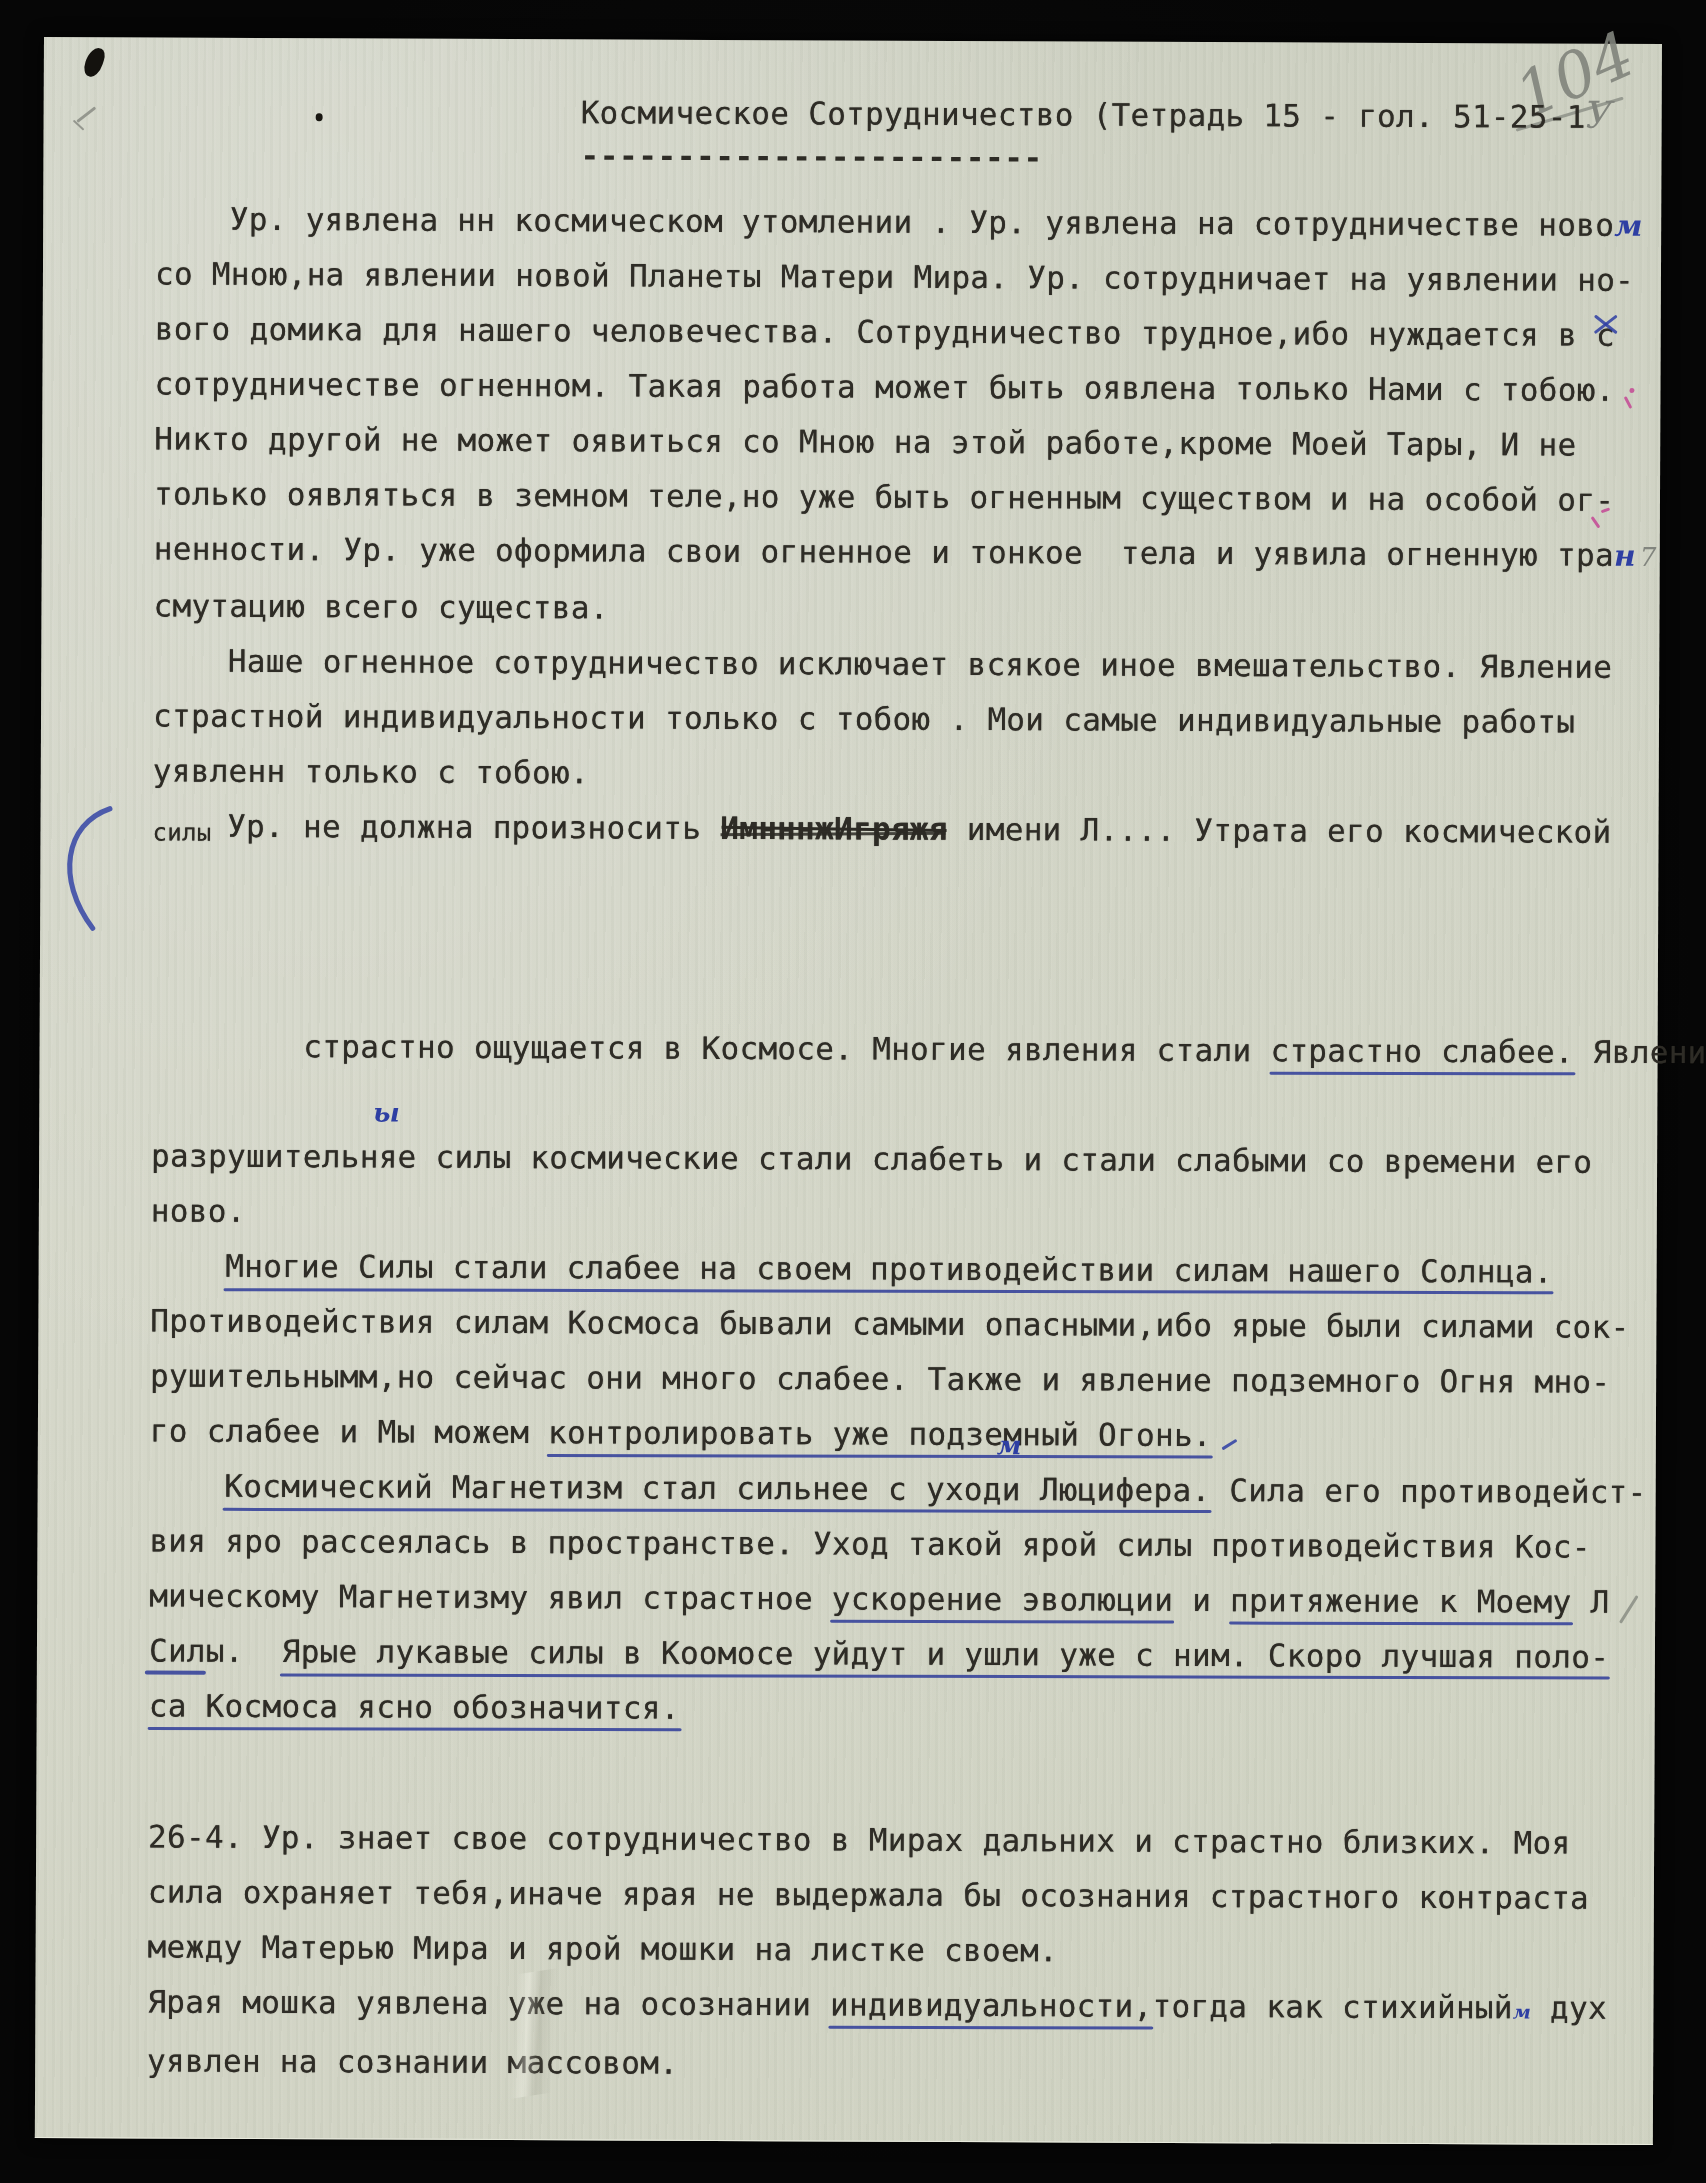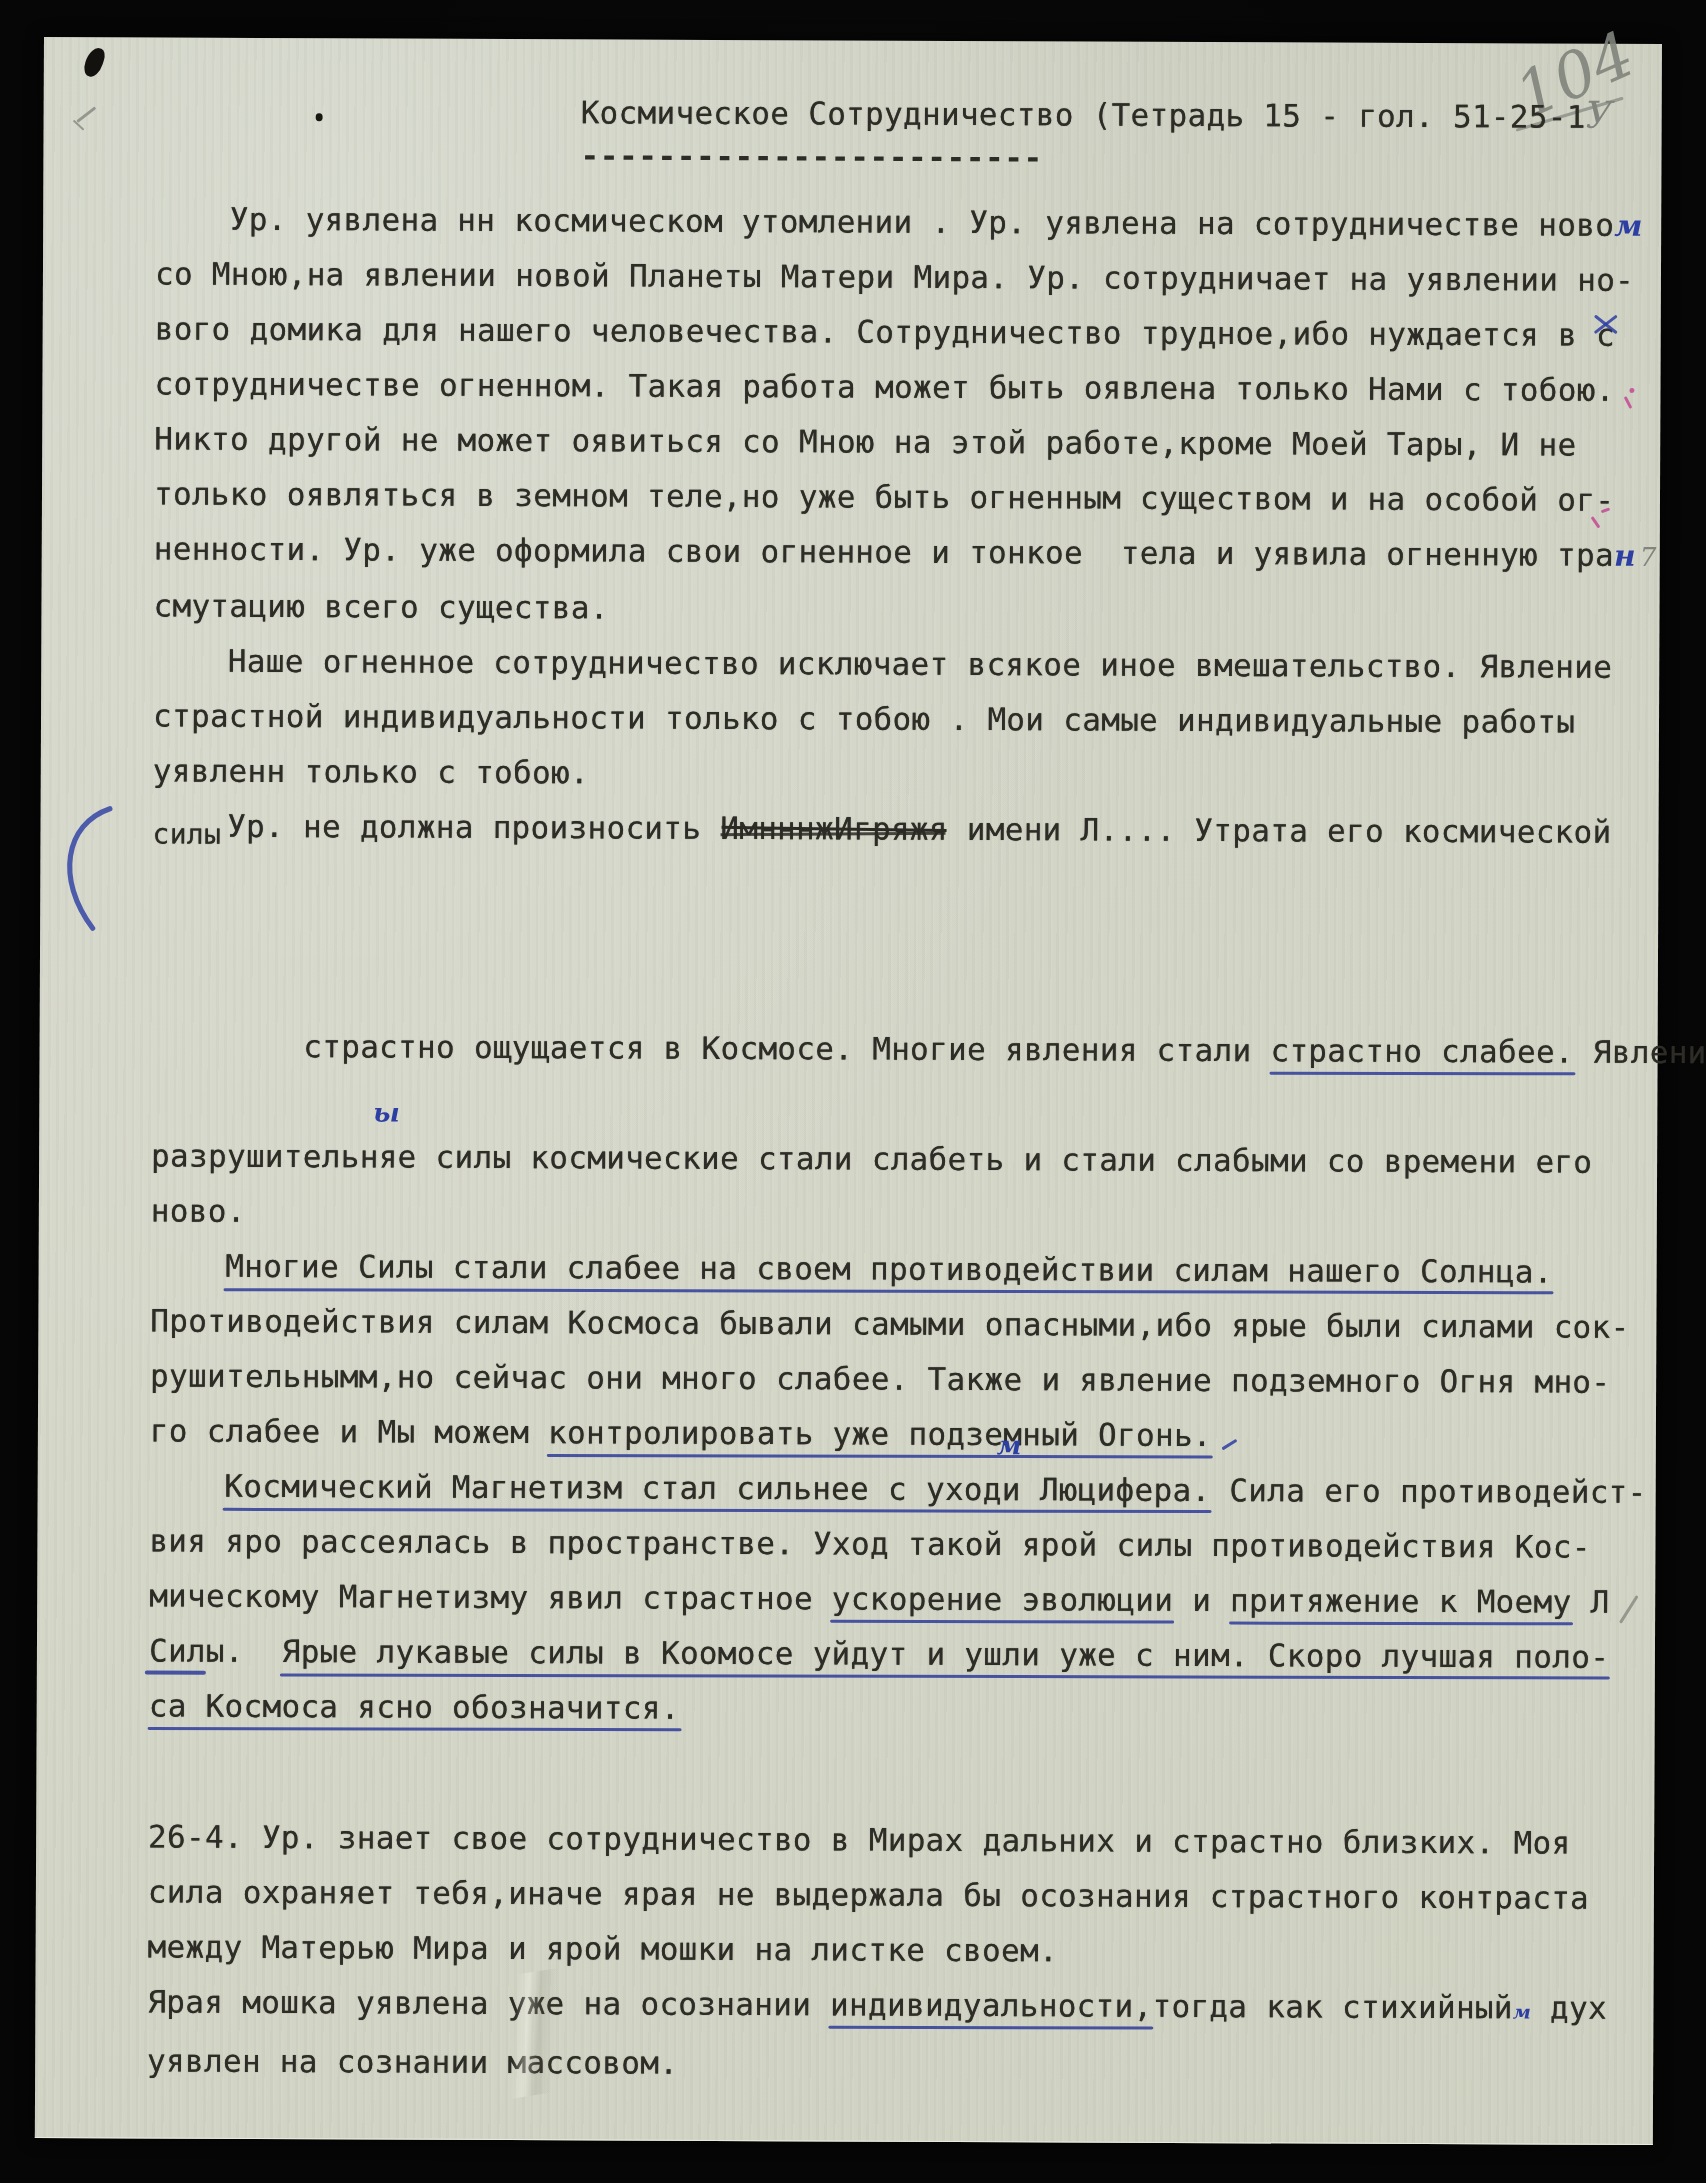--- a/index.html
+++ b/index.html
@@ -41,29 +41,29 @@
     font-size:63px; color:#81847c; transform:rotate(-24deg); opacity:.9;
   }
   .page-num-line{position:absolute; left:1470px; top:69px; width:112px; height:3.2px;
     background:#8a8d84; transform:rotate(-17deg); opacity:.8; border-radius:1.9px;}
   .hand{font-family:"DejaVu Serif", serif; font-style:italic; font-weight:700;
     font-size:29.6px; color:#2e3fa3; text-shadow:none;}
   .hand.small{font-size:19px;}
   .pencil{font-family:"DejaVu Serif", serif; font-style:italic;
     color:#82857e; text-shadow:none;}
   .sup{position:absolute; top:-29.6px; line-height:1; font-size:26px;}
-  .ins-word{position:absolute; left:0; top:-33px; line-height:1; font-size:28px;
+  .ins-word{position:absolute; left:0; top:-33px; line-height:1; font-size:24px;
     color:#2e2c26; text-shadow:0 0 0.8px rgba(46,44,38,.8);}
   .ub{position:relative;}
   .ub::after{content:""; position:absolute; left:-1.3px; right:-1.3px; bottom:-5.8px; height:3.2px;
     background:rgba(40,54,151,.82); border-radius:1.9px; transform:rotate(-.12deg);}
   .ub2{position:relative;}
   .ub2::after{content:""; position:absolute; left:-3.9px; width:61px; bottom:-5.8px; height:3.9px;
     background:rgba(40,54,151,.82); border-radius:1.9px;}
-  .xx{font-weight:normal; position:relative;}
+  .xx{font-weight:bold; position:relative;}
   .xx::before{content:""; position:absolute; left:1.3px; right:1.3px; top:46%; height:3.2px;
     background:#2c2a24; transform:rotate(.6deg);}
   .xx::after{content:""; position:absolute; left:0; right:2.6px; top:62%; height:2.6px;
     background:rgba(44,42,36,.85); transform:rotate(-.6deg);}
   .xchar{position:relative; display:inline-block;}
   .xchar::before,.xchar::after{content:""; position:absolute; left:-3.9px; top:15.4px;
     width:28px; height:3.2px; background:rgba(46,62,163,.85); border-radius:1.3px;}
   .xchar::before{transform:rotate(38deg);}
   .xchar::after{transform:rotate(-38deg);}
   .bracket-blue{position:absolute; left:-102px; top:-51px;}

